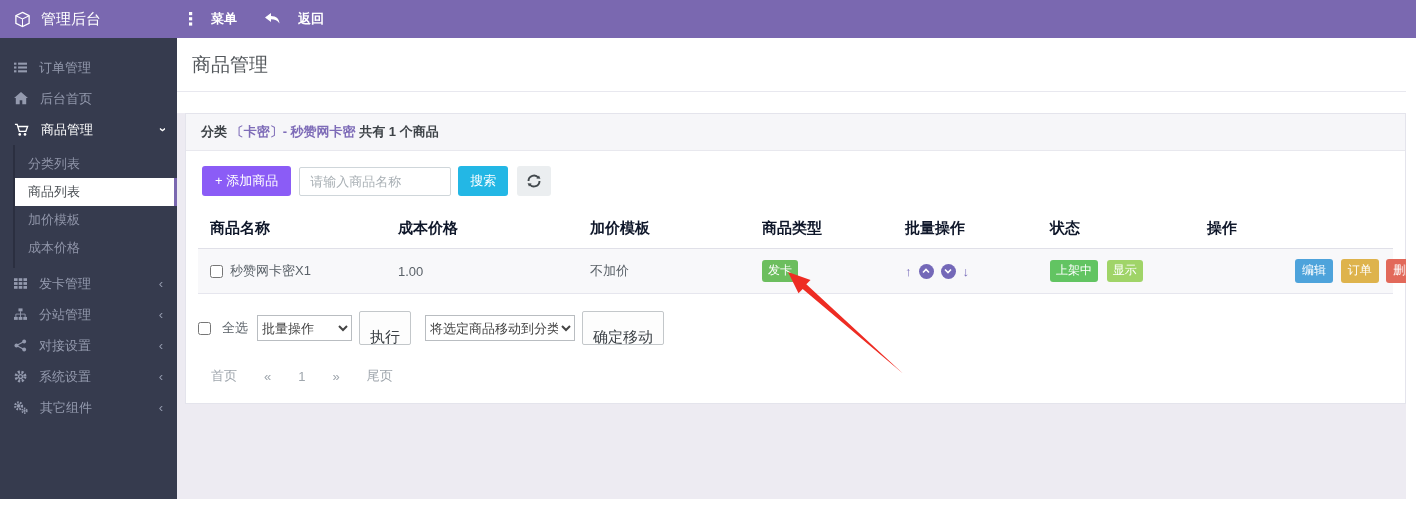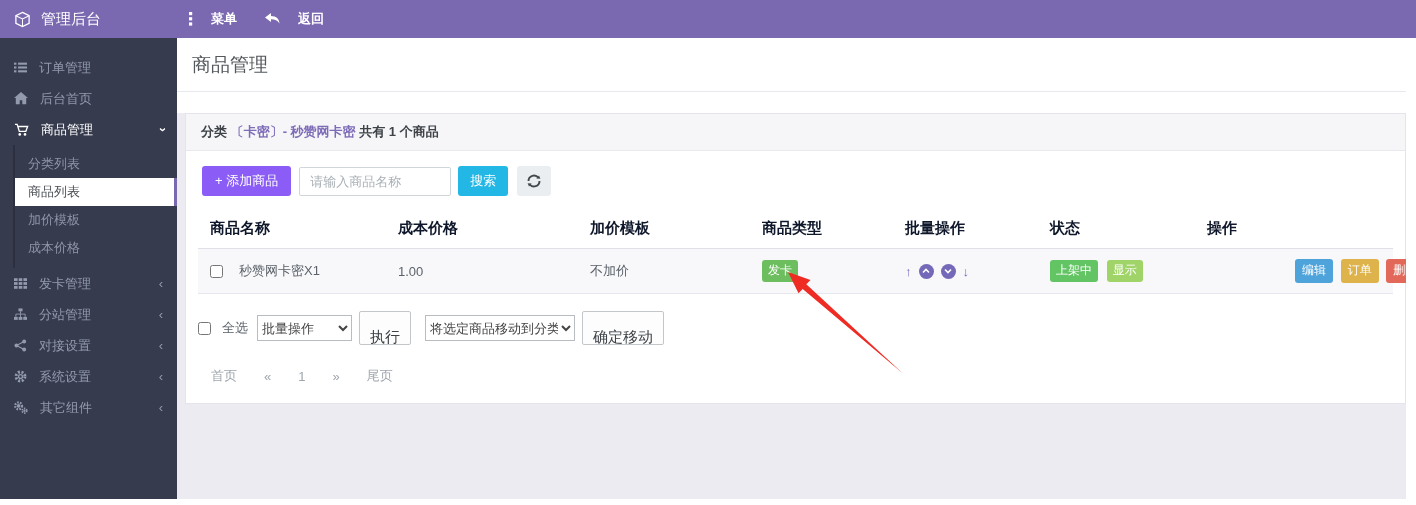--- a/index.html
+++ b/index.html
@@ -42,21 +42,21 @@
   .btn-add { background:#8b5cf6; color:#fff; height:30px; padding:0 13px; font-size:13px; margin-left:4px; }
   .search-input { height:29px; width:152px; margin-left:8px; border:1px solid #cfd6da; border-radius:2px; padding:0 10px; font-size:13px; color:#555; outline:none; }
   .search-input::placeholder { color:#a9b0b5; }
   .btn-search { background:#23b7e5; color:#fff; height:30px; padding:0 12px; font-size:13px; margin-left:7px; }
   .btn-refresh { background:#ebeef0; height:30px; width:34px; margin-left:9px; display:inline-flex; align-items:center; justify-content:center; }
 
   
   table { width:100%; border-collapse:collapse; margin-top:12px; table-layout:fixed; }
   thead th { text-align:left; font-size:15px; font-weight:bold; color:#0f172a; padding:11px 12px 10px; border-bottom:1px solid #e0e0e8; }
   tbody td { background:#f8f8fa; border-bottom:1px solid #e6e6ee; padding:10px 12px; font-size:13px; color:#5b6269; }
-  .name-cell { display:flex; align-items:center; gap:16px; }
+  .name-cell { display:flex; align-items:center; gap:7px; }
   .badge { display:inline-block; color:#fff; font-size:12px; padding:2px 6px 3px; border-radius:3px; }
   .badge-type { background:#6cbe5e; }
   .badge-on { background:#62c462; margin-right:5px; }
   .badge-show { background:#a0d468; }
   .sort-ops { display:flex; align-items:center; gap:7px; color:#7468b8; font-size:13px; }
   .sort-circle { width:15px; height:15px; border-radius:50%; background:#7468b8; display:inline-flex; align-items:center; justify-content:center; cursor:pointer; }
   .sort-arrow { cursor:pointer; font-weight:bold; }
   .cell-actions { padding-left:100px; white-space:nowrap; }
   .btn-mini { color:#fff; font-size:12px; padding:3px 7px 4px; border-radius:3px; margin-right:4px; }
   .btn-edit { background:#4ea3db; }

